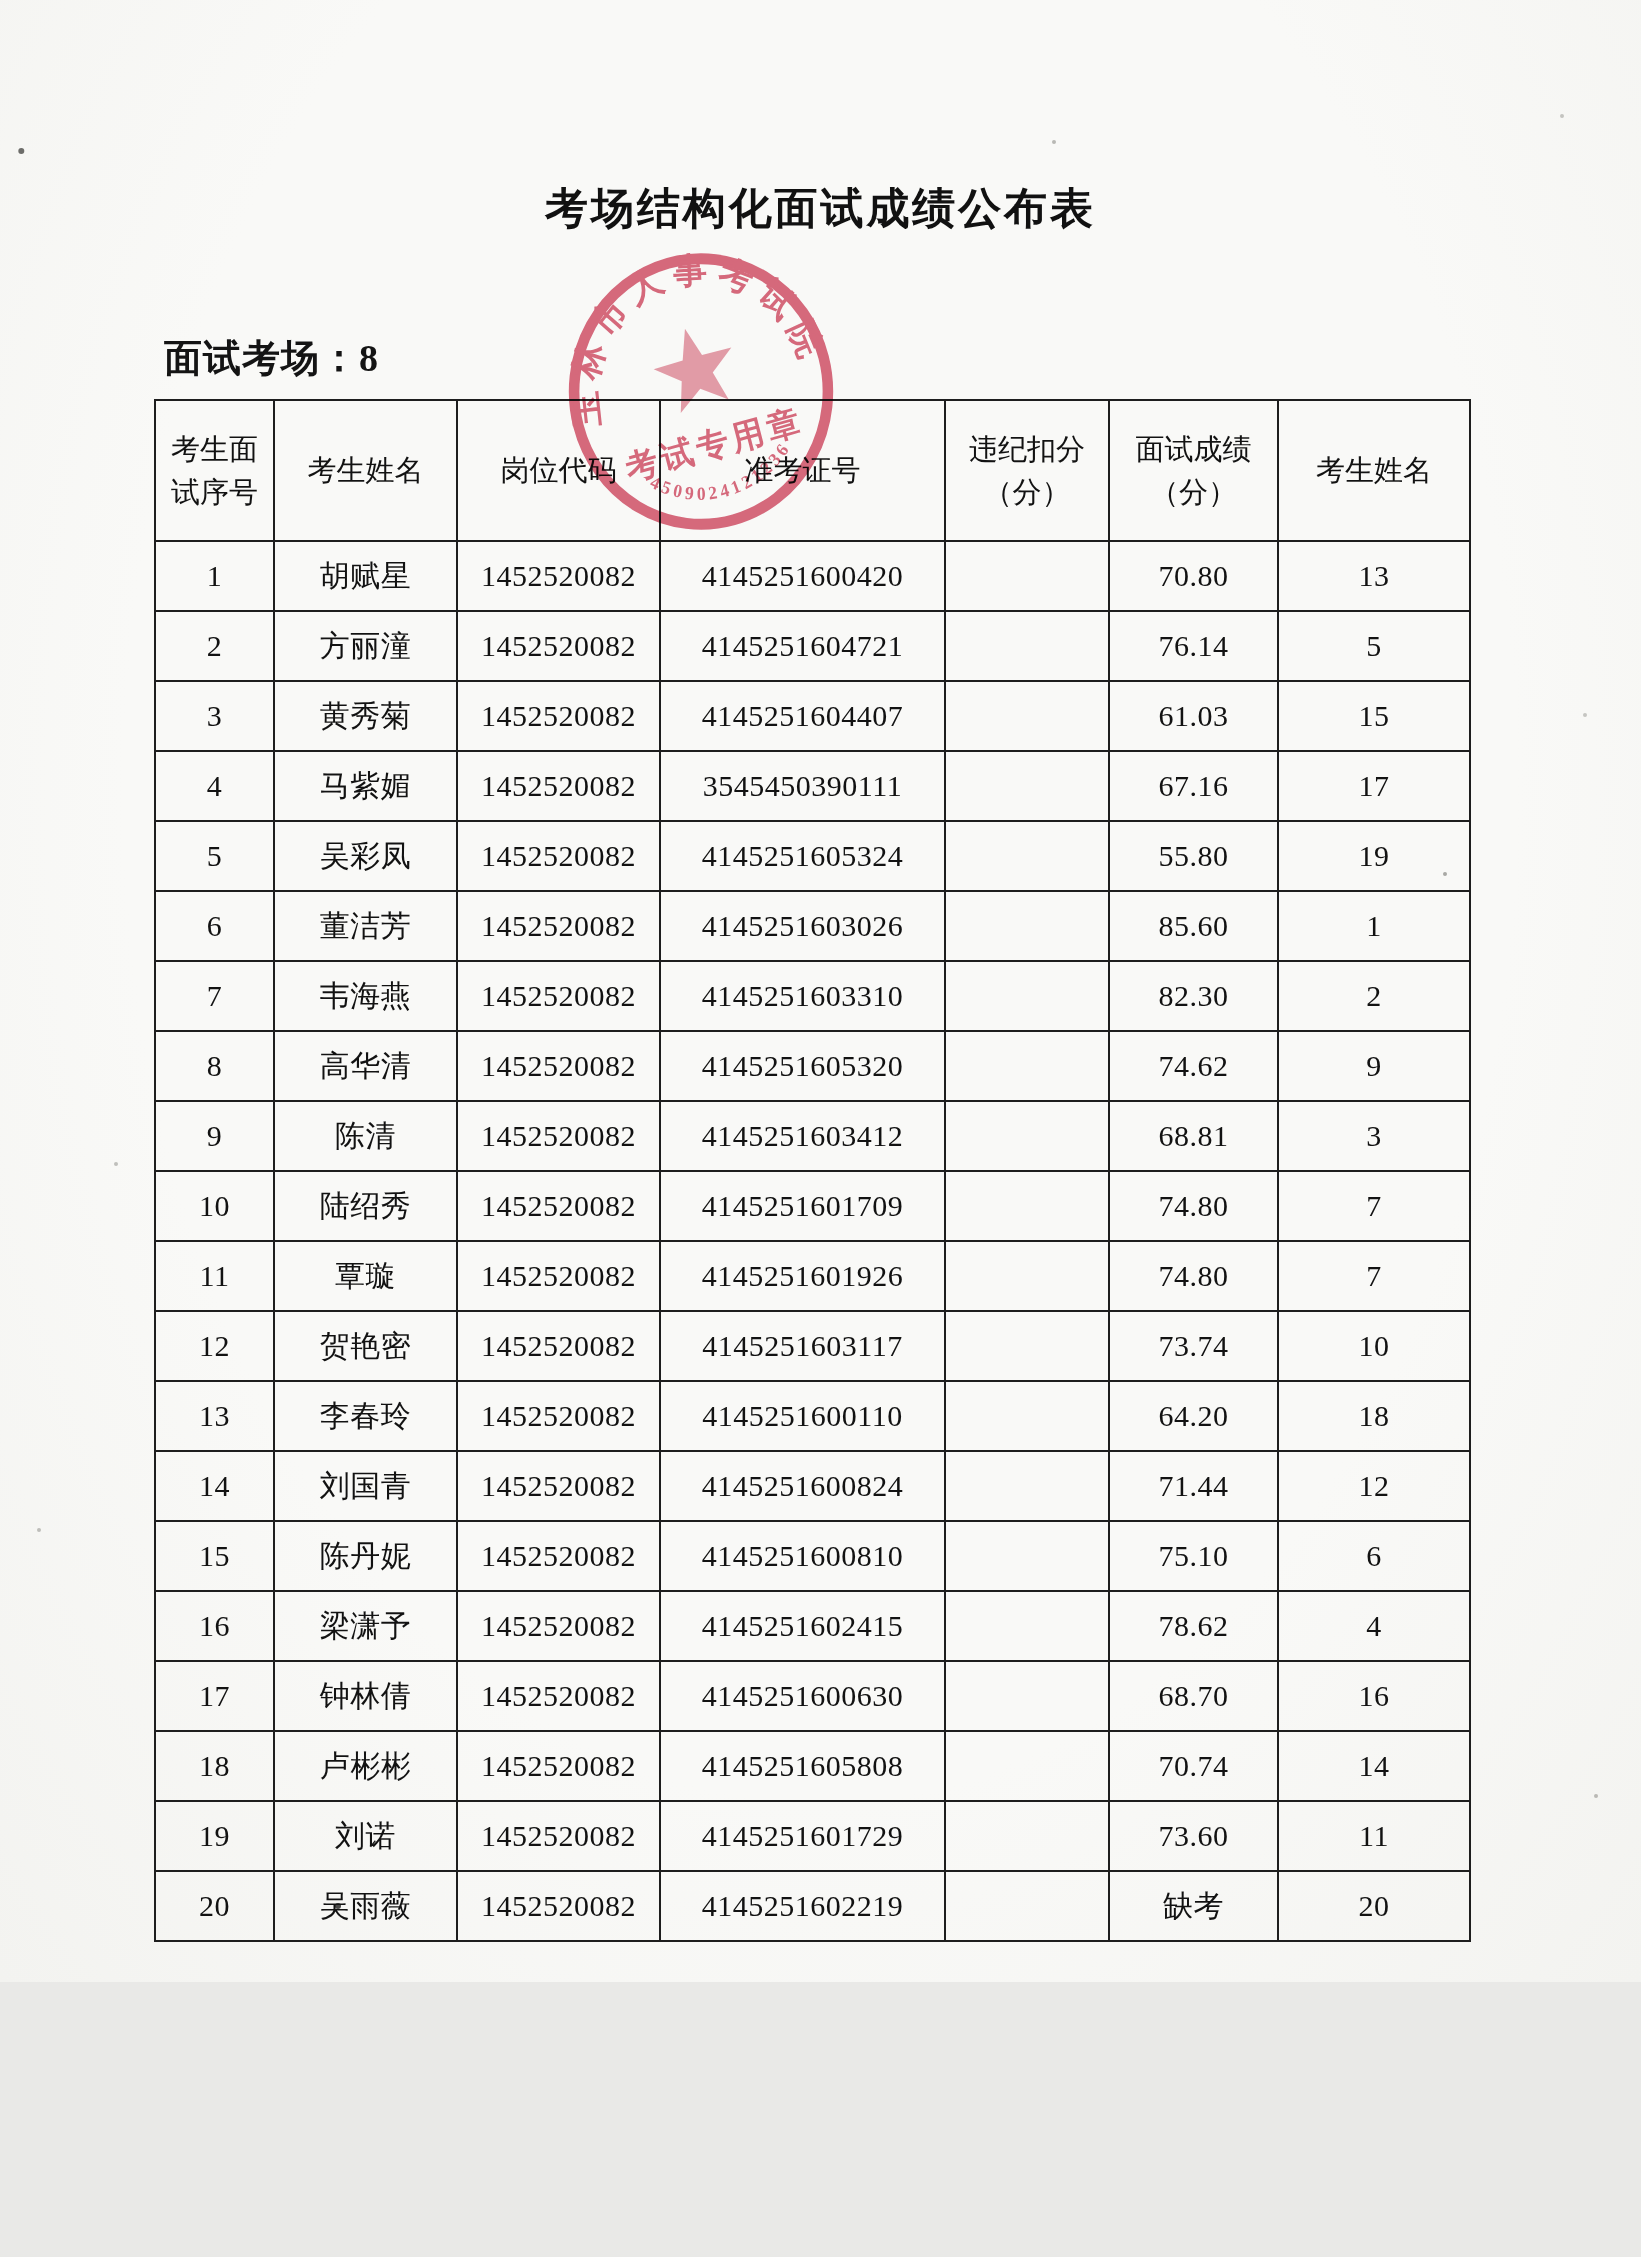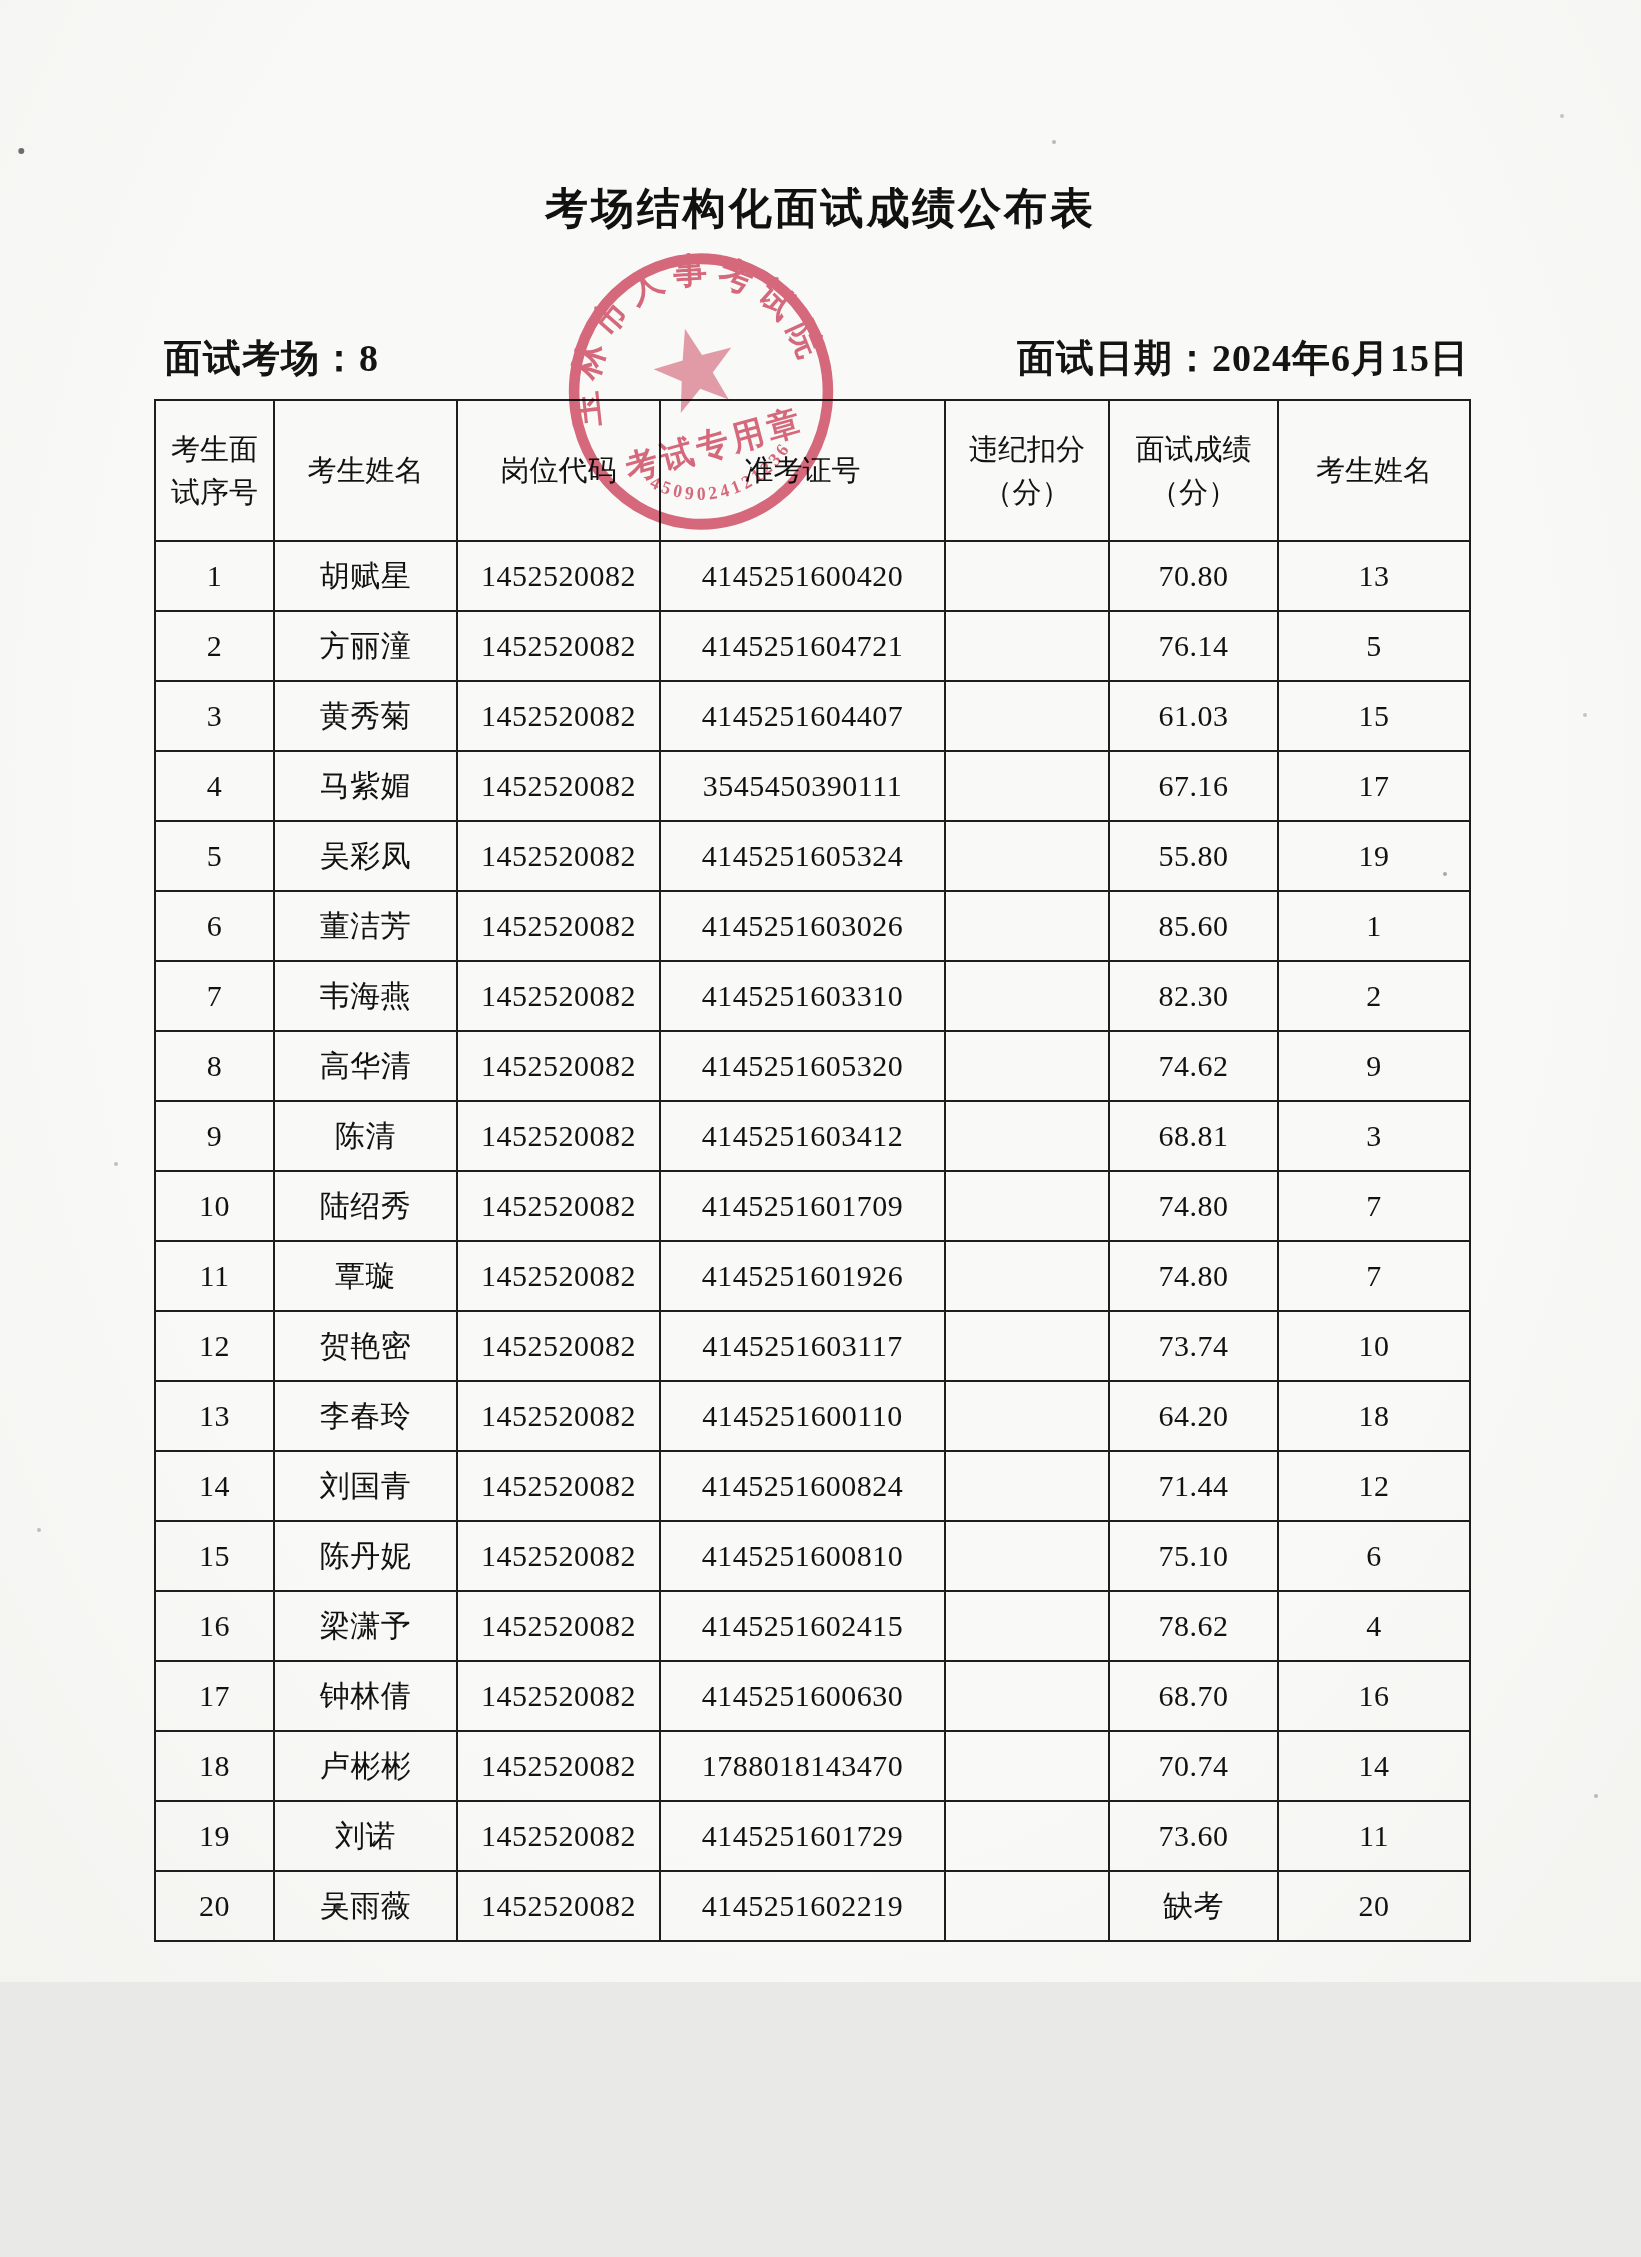--- a/index.html
+++ b/index.html
@@ -87,21 +87,20 @@
 </head>
 <body>
 
 <div class="page">
 
   <div class="specks"></div>
 
   <div class="doc-title">考场结构化面试成绩公布表</div>
 
   <div class="info-label room-label">面试考场：8</div>
-  <div class="info-label date-label">面试日期：2024年6月15日</div>
 
   <table class="score-table">
     <colgroup>
       <col style="width:119px">
         <col style="width:183px">
         <col style="width:203px">
       <col style="width:285px">
         <col style="width:164px">
         <col style="width:169px">
       <col style="width:192px">
@@ -271,21 +270,21 @@
       <td>1452520082</td>
       <td>4145251600630</td>
       <td></td>
       <td>68.70</td>
       <td>16</td>
     </tr>
         <tr>
       <td>18</td>
       <td>卢彬彬</td>
       <td>1452520082</td>
-      <td>1788018143470</td>
+      <td>4145251605808</td>
       <td></td>
       <td>70.74</td>
       <td>14</td>
     </tr>
         <tr>
       <td>19</td>
       <td>刘诺</td>
       <td>1452520082</td>
       <td>4145251601729</td>
       <td></td>

